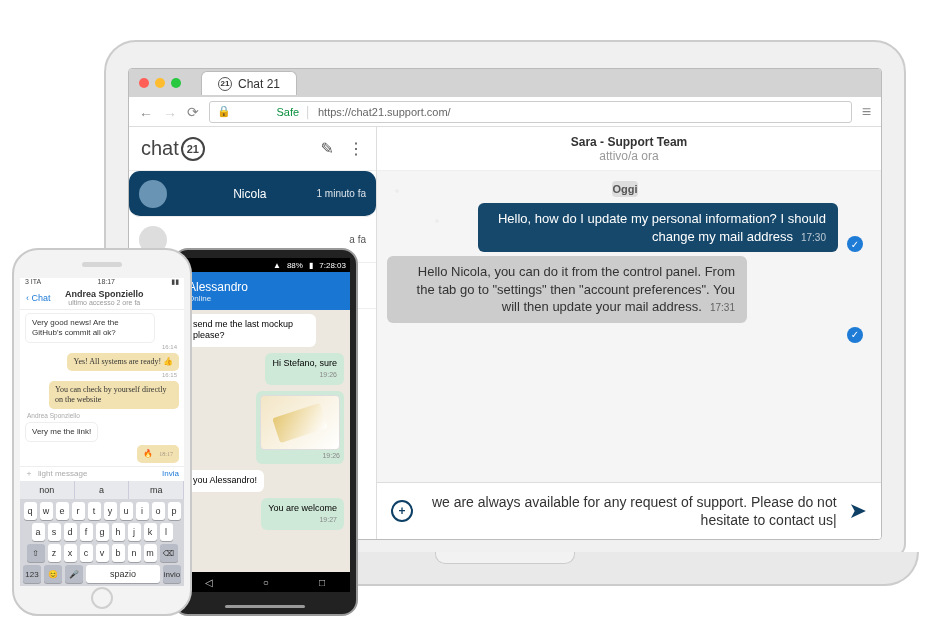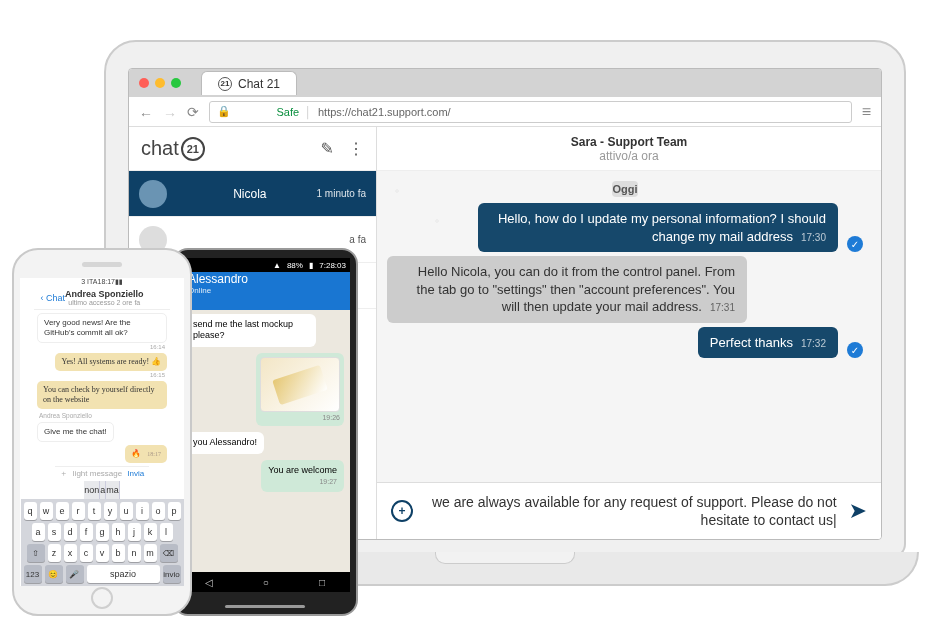--- a/index.html
+++ b/index.html
@@ -25,21 +25,21 @@
 
   
   .app { flex:1; display:flex; min-height:0; }
   .sidebar { width:248px; border-right:1px solid #ddd; display:flex; flex-direction:column; }
   .sidebar-top { height:44px; display:flex; align-items:center; justify-content:space-between; padding:0 12px; border-bottom:1px solid #eee;}
   .brand { font-size:20px; font-weight:300; display:flex; align-items:center; gap:2px; color:#444;}
   .brand .c21 { width:24px;height:24px;border:2px solid #444;border-radius:50%;display:flex;align-items:center;justify-content:center;font-size:11px;font-weight:600;}
   .sb-icons { display:flex; gap:14px; font-size:16px; color:#555; }
 
   .conv { height:46px; display:flex; align-items:center; padding:0 10px; gap:10px; border-bottom:1px solid #eee; font-size:12px;}
-  .conv.active { background:#0e4066; color:#fff;}
+  .conv.active { background:#0e4066; color:#fff;border-radius:11px;}
   .conv .av { width:28px;height:28px;border-radius:50%;background:#ddd;}
   .conv.active .av{background:#6a94b3;}
   .conv .name{ flex:1; font-weight:500;}
   .conv .time{ font-size:10px; color:inherit; opacity:.85;margin-left:40px;}
 
   .main { flex:1; display:flex; flex-direction:column; min-width:0; }
   .main-head { height:44px; border-bottom:1px solid #eee; display:flex; flex-direction:column; align-items:center; justify-content:center; font-size:12px;}
   .main-head .sub{ font-size:12px; color:#999;}
   .msgs { flex:1; position:relative; overflow:hidden; padding:6px 18px 6px 10px;
           background:
@@ -58,37 +58,37 @@
   .composer { border-top:1px solid #ddd; background:#fff; padding:10px 14px; display:flex; align-items:center; gap:12px;}
   .plus { width:22px;height:22px;border:2px solid #0e4066;border-radius:50%;display:flex;align-items:center;justify-content:center;color:#0e4066;font-weight:700;}
   .compose-txt { flex:1; font-size:14px; color:#333; line-height:1.3;}
   .send { font-size:22px; color:#0e4066; }
 
   
   .android-wrap { position:absolute; left:172px; top:248px; width:186px; height:368px; background:#222; border:2px solid #999; border-radius:16px; padding:8px 6px 22px 6px; }
   .android-wrap::after{content:"";position:absolute;bottom:6px;left:50%;transform:translateX(-50%);width:80px;height:3px;background:#999;border-radius:2px;}
   .android-scr { width:100%; height:100%; background:#ece8df; display:flex; flex-direction:column; font-size:10px;}
   .and-status{height:14px;background:#000;color:#fff;display:flex;justify-content:flex-end;align-items:center;padding:0 4px;gap:6px;font-size:8px;}
-  .and-head{height:38px;background:#1976d2;color:#fff;display:flex;flex-direction:column;justify-content:flex-start;padding:0 8px;}
+  .and-head{height:38px;background:#1976d2;color:#fff;display:flex;flex-direction:column;justify-content:center;padding:0 8px;}
   .and-head .t{font-size:12px;font-weight:500;}
   .and-head .s{font-size:8px;opacity:.85;}
   .and-msgs{flex:1;padding:4px 6px;display:flex;flex-direction:column;gap:6px;}
   .ab{max-width:130px;padding:5px 7px;border-radius:6px;font-size:9px;line-height:1.25;}
   .ab.in{background:#fff;align-self:flex-start;}
   .ab.out{background:#cfe9d8;align-self:flex-end;}
   .atime{font-size:7px;color:#888;text-align:right;margin-top:2px;}
   .a-img{width:80px;height:55px;background:linear-gradient(135deg,#f3e6c6,#fff);border:1px solid #ddd;border-radius:4px;margin-bottom:2px; position:relative;}
   .a-img::after{content:"";position:absolute;left:14px;top:14px;width:50px;height:26px;background:linear-gradient(135deg,#e5c773,#fff);transform:rotate(-18deg);border-radius:3px;}
   .and-nav{height:20px;background:#000;display:flex;justify-content:space-around;align-items:center;color:#ccc;font-size:10px;}
 
   
   .iphone-wrap { position:absolute; left:12px; top:248px; width:180px; height:368px; background:#f3f3f3; border:2px solid #c9c9c9; border-radius:26px; padding:28px 6px 28px 6px; }
   .iphone-wrap::before{content:"";position:absolute;top:12px;left:50%;transform:translateX(-50%);width:40px;height:5px;border-radius:3px;background:#d6d6d6;}
   .iphone-wrap .home{position:absolute;bottom:5px;left:50%;transform:translateX(-50%);width:22px;height:22px;border:2px solid #cfcfcf;border-radius:50%;}
-  .iphone-scr{width:100%;height:100%;background:#fff;display:flex;flex-direction:column;font-size:9px;color:#333;align-items:center;}
+  .iphone-scr{width:100%;height:100%;background:#fff;display:flex;flex-direction:column;font-size:9px;color:#333;}
   .ios-status{height:12px;display:flex;justify-content:space-between;padding:0 5px;font-size:7px;color:#444;}
   .ios-head{height:30px;border-bottom:1px solid #eee;display:flex;align-items:center;justify-content:space-between;padding:0 6px;}
   .ios-head .back{color:#1e7bd6;font-size:9px;}
   .ios-head .mid{text-align:center;flex:1;}
   .ios-head .mid .n{font-size:9px;font-weight:600;}
   .ios-head .mid .s{font-size:7px;color:#999;}
   .ios-msgs{flex:1;padding:3px 5px;display:flex;flex-direction:column;gap:3px;}
   .ib{max-width:130px;padding:4px 6px;border-radius:5px;font-size:8px;line-height:1.25;}
   .ib.out{background:#f2e2b1;align-self:flex-end;font-family:Liberation Serif, serif;}
   .ib.in{background:#fff;border:1px solid #eee;align-self:flex-start;}
@@ -181,24 +181,20 @@
             </div>
 
             <div class="row">
               <div class="bubble in">
                 <span>Hello Nicola, you can do it from the control panel. From the tab go to "settings" then "account preferences". You will then update your mail address.</span>
                 <span class="btime">17:31</span>
               </div>
             </div>
 
             <div class="row out">
-              <div class="bubble out">
-                <span>Perfect thanks</span>
-                <span class="btime">17:32</span>
-              </div>
               <div class="check">✓</div>
             </div>
           </div>
 
           <div class="composer">
             <div class="plus">+</div>
             <div class="compose-txt">we are always available for any request of support. Please do not hesitate to contact us|</div>
             <div class="send">➤</div>
           </div>
         </div>
@@ -218,20 +214,24 @@
       <span>88%</span>
       <span>▮</span>
       <span>7:28:03</span>
     </div>
     <div class="and-head">
       <div class="t">Alessandro</div>
       <div class="s">Online</div>
     </div>
     <div class="and-msgs">
       <div class="ab in">send me the last mockup please?</div>
+      <div class="ab out">
+        <span>Hi Stefano, sure</span>
+        <div class="atime">19:26</div>
+      </div>
       <div class="ab out" style="padding:4px">
         <div class="a-img"></div>
         <div class="atime">19:26</div>
       </div>
       <div class="ab in">you Alessandro!</div>
       <div class="ab out">
         <span>You are welcome</span>
         <div class="atime">19:27</div>
       </div>
     </div>
@@ -258,21 +258,21 @@
       </div>
       <span style="width:20px"></span>
     </div>
     <div class="ios-msgs">
       <div class="ib in">Very good news! Are the GitHub's commit all ok?</div>
       <div class="itime">16:14</div>
       <div class="ib out">Yes! All systems are ready! 👍</div>
       <div class="itime">16:15</div>
       <div class="ib out">You can check by yourself directly on the website</div>
       <div class="iname">Andrea Sponziello</div>
-      <div class="ib in">Give me the chat!</div>
+      <div class="ib in">Very me the link!</div>
       <div class="ib out" style="align-self:flex-end">
         <span>🔥</span>
         <span style="font-size:6px;color:#a98;margin-left:4px">18:17</span>
       </div>
     </div>
     <div class="ios-compose">
       <span>＋</span>
       <span style="flex:1">light message</span>
       <span style="color:#1e7bd6">Invia</span>
     </div>

